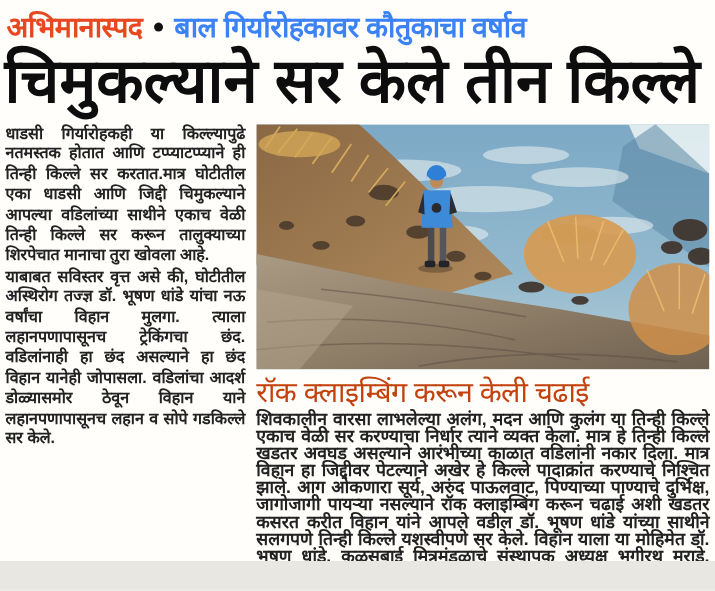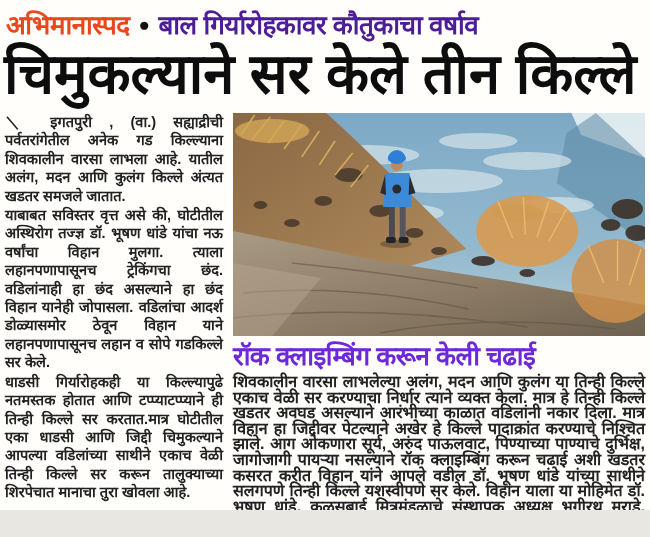--- a/index.html
+++ b/index.html
@@ -14,21 +14,21 @@
   }
   
   .kicker{
     display:flex;align-items:center;gap:9px;
     padding:8px 6px 0 6px;
     font-weight:800;font-size:26px;line-height:34px;
     letter-spacing:-0.5px;
   }
   .kicker .highlight{color:#e8481f;}
   .kicker .bullet{color:#111;font-size:19px;line-height:34px;}
-  .kicker .ktext{color:#4c1d95;}
+  .kicker .ktext{color:#3b82f6;}
   
   .headline{
     padding:2px 4px 0 4px;
     font-size:56px;line-height:60px;
     font-weight:900;color:#0d0d0d;
     letter-spacing:0px;
     white-space:nowrap;
   }
   
   .columns{
@@ -45,21 +45,21 @@
   }
   .left-col p{margin:0 0 1px 0;}
   .lead-mark{font-weight:900;font-size:15px;}
   .dateline{font-weight:800;}
   .right-col{flex:1;display:flex;flex-direction:column;min-width:0;}
   .photo-wrap{width:100%;height:223px;overflow:hidden;}
   .photo-wrap svg{display:block;width:100%;height:223px;}
   .subhead{
     margin:5px 0 3px 0;
     font-size:26px;line-height:30px;
-    font-weight:700;color:#6d28d9;
+    font-weight:400;color:#c2410c;
     letter-spacing:-0.5px;
     white-space:nowrap;
   }
   .right-body{
     font-size:16px;line-height:15.6px;
     font-weight:600;color:#222;
     text-align:justify;
   }
   .red-rule{
     margin-top:5px;
@@ -77,23 +77,22 @@
     <span class="highlight">अभिमानास्पद</span>
     <span class="bullet">●</span>
     <span class="ktext">बाल गिर्यारोहकावर कौतुकाचा वर्षाव</span>
   </div>
 
   <div class="headline">चिमुकल्याने सर केले तीन किल्ले</div>
 
   <div class="columns">
 
     <div class="left-col">
-      <p><span class="lead-mark">＼</span> <span class="dateline">इगतपुरी , (वा.)</span> <span>सह्याद्रीची पर्वतरांगेतील अनेक गड किल्ल्याना शिवकालीन वारसा लाभला आहे. यातील अलंग, मदन आणि कुलंग किल्ले अंत्यत खडतर समजले जातात.</span></p>
+      <p>धाडसी गिर्यारोहकही या किल्ल्यापुढे नतमस्तक होतात आणि टप्प्याटप्प्याने ही तिन्ही किल्ले सर करतात.मात्र घोटीतील एका धाडसी आणि जिद्दी चिमुकल्याने आपल्या वडिलांच्या साथीने एकाच वेळी तिन्ही किल्ले सर करून तालुक्याच्या शिरपेचात मानाचा तुरा खोवला आहे.</p>
       <p>याबाबत सविस्तर वृत्त असे की, घोटीतील अस्थिरोग तज्ज्ञ डॉ. भूषण धांडे यांचा नऊ वर्षांचा विहान मुलगा. त्याला लहानपणापासूनच ट्रेकिंगचा छंद. वडिलांनाही हा छंद असल्याने हा छंद विहान यानेही जोपासला. वडिलांचा आदर्श डोळ्यासमोर ठेवून विहान याने लहानपणापासूनच लहान व सोपे गडकिल्ले सर केले.</p>
-      <p>धाडसी गिर्यारोहकही या किल्ल्यापुढे नतमस्तक होतात आणि टप्प्याटप्प्याने ही तिन्ही किल्ले सर करतात.मात्र घोटीतील एका धाडसी आणि जिद्दी चिमुकल्याने आपल्या वडिलांच्या साथीने एकाच वेळी तिन्ही किल्ले सर करून तालुक्याच्या शिरपेचात मानाचा तुरा खोवला आहे.</p>
     </div>
 
     <div class="right-col">
 
       <div class="photo-wrap">
         <svg viewBox="0 0 420 223" preserveAspectRatio="none">
           <defs>
             <linearGradient id="skyG" x1="0" y1="0" x2="0" y2="1">
               <stop offset="0" stop-color="#7da9c6"></stop>
               <stop offset="0.6" stop-color="#93b9ce"></stop>

